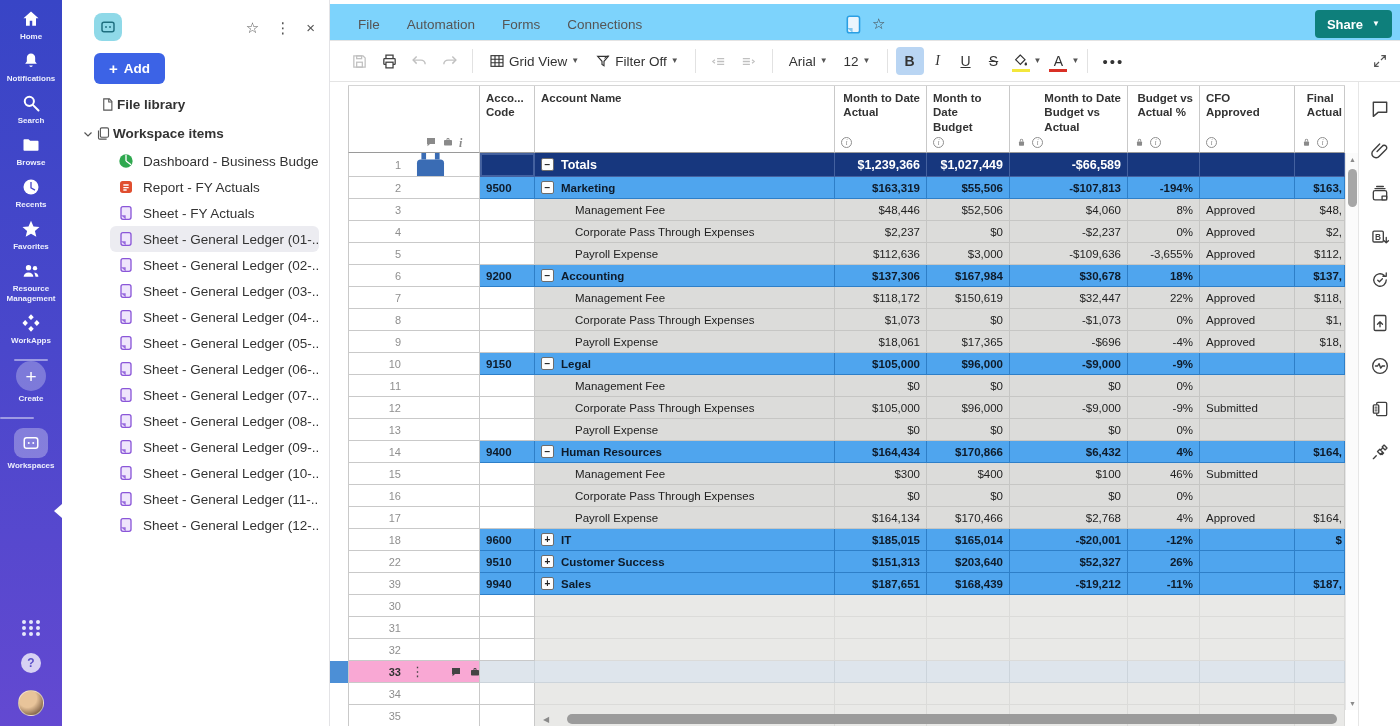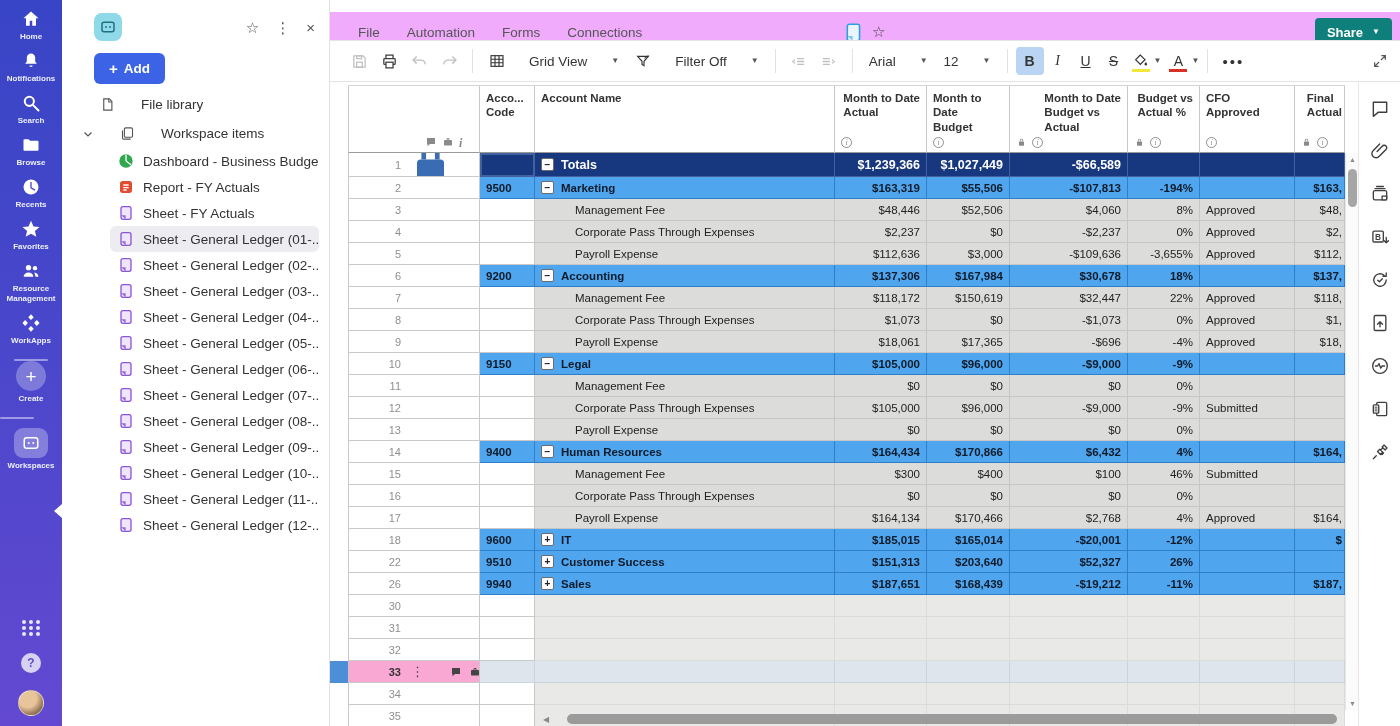--- a/index.html
+++ b/index.html
@@ -30,45 +30,45 @@
   
   .sidebar{position:absolute;left:62px;top:0;width:268px;height:726px;background:#fff;
     border-right:1px solid #E3E3E6;z-index:4}
   .s-head{display:flex;align-items:center;padding:13px 14px 2px 32px}
   .ws-tile{width:28px;height:28px;border-radius:8px;background:#8FD9E8;display:flex;align-items:center;justify-content:center;color:#1E6F80}
   .s-head-icons{margin-left:auto;display:flex;align-items:center;gap:16px;color:#555}
   .hd-ic{font-size:15px;cursor:pointer;line-height:1}
   .s-title{font-size:17.5px;font-weight:700;color:#22354C;line-height:1.3;padding:9px 20px 0 32px}
   .add-btn{display:inline-flex;align-items:center;gap:6px;margin:10px 0 6px 32px;background:#3C63E6;color:#fff;
     font-size:13.5px;font-weight:700;padding:7px 15px;border-radius:6px;border:none;cursor:pointer}
-  .s-row{display:flex;align-items:center;gap:26px;padding:7px 10px 7px 38px;font-size:13.5px;font-weight:400;color:#333;cursor:pointer}
+  .s-row{display:flex;align-items:center;gap:2px;padding:7px 10px 7px 38px;font-size:13.5px;font-weight:700;color:#333;cursor:pointer}
   .s-row.wsitems{padding-left:20px}
   .s-chev{color:#555;width:12px;height:12px}
   .s-list{}
   .s-item{display:flex;align-items:center;gap:9px;margin:0 10px 0 48px;padding:5px 8px;border-radius:6px;
     font-size:13.5px;color:#333;cursor:pointer;white-space:nowrap;overflow:hidden}
   .s-item.sel{background:#ECECF1}
   .s-item .iic{flex:0 0 16px}
   
-  .menubar{position:absolute;left:330px;top:12px;width:1070px;height:40px;background:#f0abfc;display:flex;align-items:center}
+  .menubar{position:absolute;left:330px;top:4px;width:1070px;height:40px;background:#7dd3fc;display:flex;align-items:center}
   .menus{display:flex;gap:27px;padding-left:28px;font-size:13.5px;color:#555}
   .menus span{cursor:pointer}
   .sheet-title{position:absolute;left:50%;transform:translateX(-52%);display:flex;align-items:center;gap:8px}
   .sheet-title .t{font-size:15.5px;font-weight:700;color:#222}
   .t-star{color:#444;font-size:15px;cursor:pointer}
   .share-btn{position:absolute;right:8px;top:6px;height:28px;background:#0E7F7B;color:#fff;border:none;border-radius:4px;
     font-size:13px;font-weight:700;padding:0 12px;display:flex;align-items:center;gap:9px;cursor:pointer}
   .caret{font-size:8px;line-height:1}
   .toolbar{position:absolute;left:330px;top:40px;width:1070px;height:42px;background:#fff;
     border-top:1px solid #E4E4E4;border-bottom:1px solid #E4E4E4;display:flex;align-items:center;padding-left:14px;color:#3f3f3f}
   .tb-ic{width:30px;height:28px;display:flex;align-items:center;justify-content:center;border-radius:4px;cursor:pointer}
   .tb-ic svg{width:17px;height:17px}
   .tb-ic.dis{opacity:.32;cursor:default}
   .tb-sep{width:1px;height:24px;background:#E2E2E2;margin:0 8px}
-  .tb-dd{display:flex;align-items:center;gap:24px;font-size:13.5px;padding:4px 8px;border-radius:4px;cursor:pointer;color:#333}
+  .tb-dd{display:flex;align-items:center;gap:4px;font-size:13.5px;padding:4px 8px;border-radius:4px;cursor:pointer;color:#333}
   .tb-dd svg{width:16px;height:16px}
   .tb-dd .caret{color:#555}
   .fmt{font-size:14px;font-weight:700;width:28px;height:28px;display:flex;align-items:center;justify-content:center;border-radius:4px;cursor:pointer;color:#333}
   .fmt.active{background:#B9D5F3}
   .fmt.i{font-style:italic;font-weight:400;font-family:"Liberation Serif",serif}
   .fmt.u{text-decoration:underline;font-weight:400}
   .fmt.s{text-decoration:line-through;font-weight:400}
   .colorbtn{position:relative;width:26px;height:28px;display:flex;align-items:center;justify-content:center;cursor:pointer}
   .colorbtn .bar{position:absolute;left:4px;right:4px;bottom:3px;height:3px}
   .ellps{font-size:15px;letter-spacing:2px;color:#333;margin-left:6px;cursor:pointer}
@@ -887,21 +887,21 @@
           </div>
           <div class="c v0">$151,313</div>
           <div class="c v1">$203,640</div>
           <div class="c v2">$52,327</div>
           <div class="c v3">26%</div>
           <div class="c v4"></div>
           <div class="c v5"></div>
         </div>
         <div class="grow r-parent">
           <div class="c g">
-            <span class="num">26</span>
+            <span class="num">39</span>
           </div>
           <div class="c cd">9940</div>
           <div class="c nm">
             <span class="exp">+</span>
             <span>Sales</span>
           </div>
           <div class="c v0">$187,651</div>
           <div class="c v1">$168,439</div>
           <div class="c v2">-$19,212</div>
           <div class="c v3">-11%</div>

